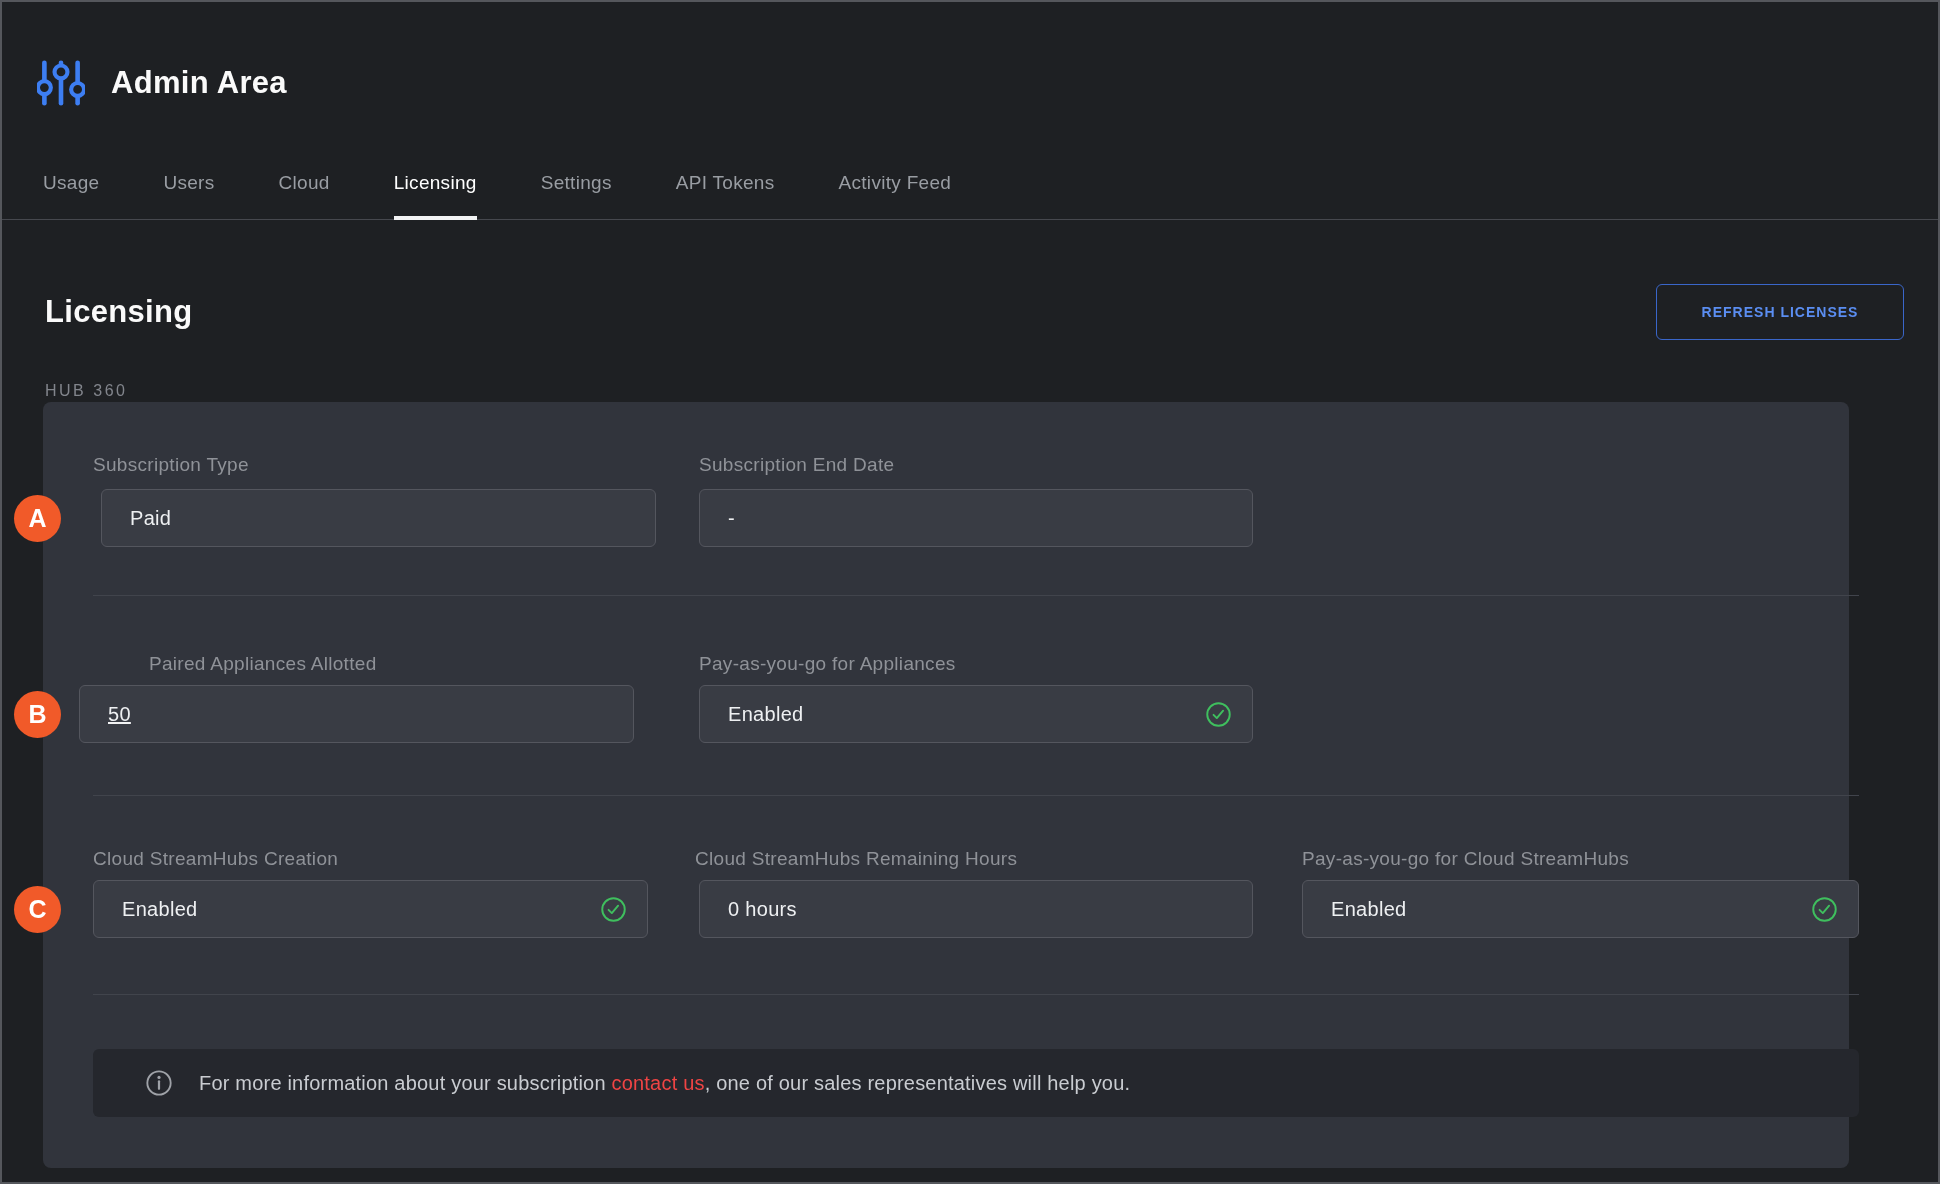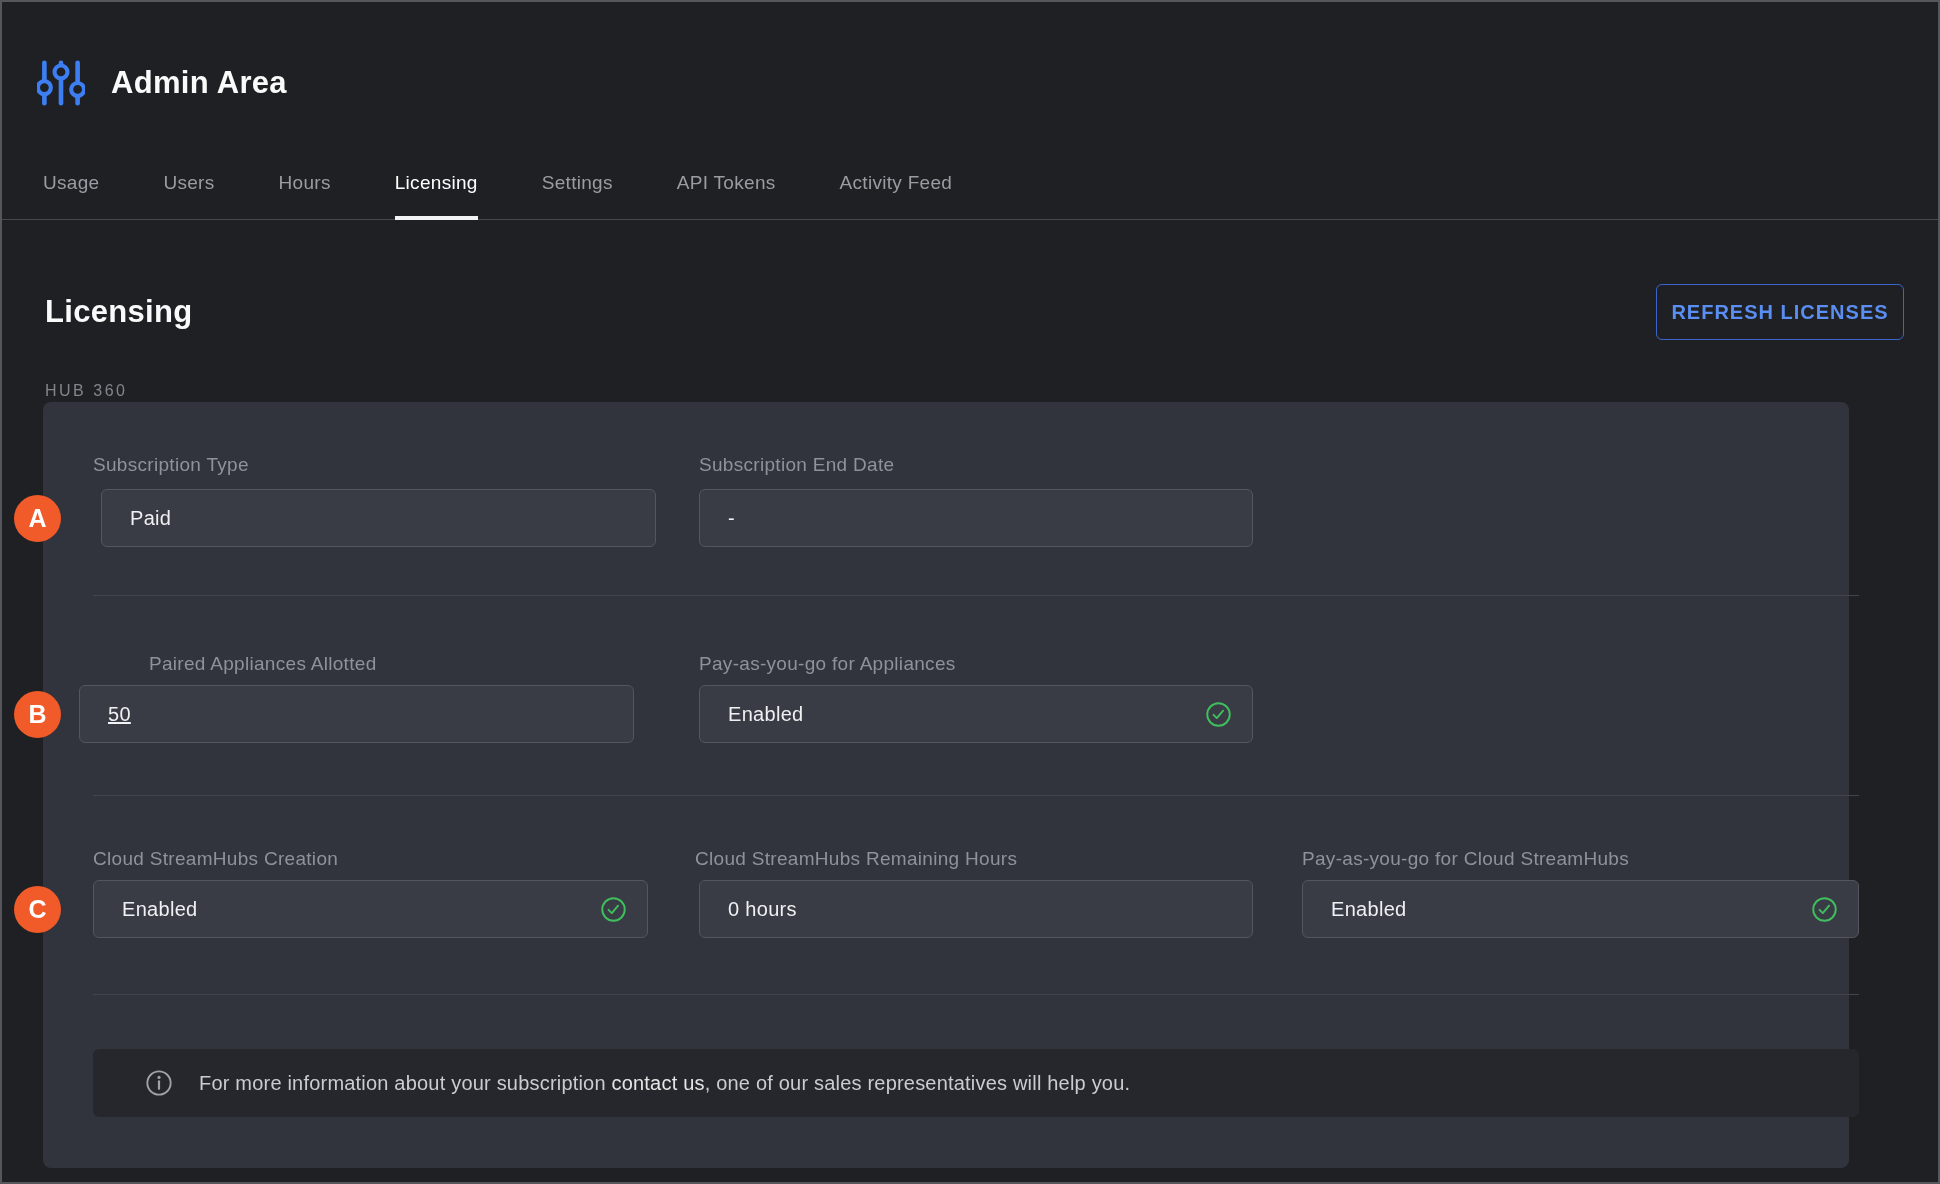--- a/index.html
+++ b/index.html
@@ -20,21 +20,21 @@
   
   .tabs { display:flex; gap:64px; padding:0 41px; margin-top:64px; border-bottom:1px solid #46484e; }
   .tab { font-size:19px; letter-spacing:.3px; color:#999da3; padding-bottom:22px; cursor:pointer; border-bottom:4px solid transparent; margin-bottom:-1px; }
   .tab.active { color:#ffffff; border-bottom-color:#f2f3f4; }
 
   
   .page-head { display:flex; align-items:center; justify-content:space-between; padding:0 34px 0 43px; margin-top:64px; }
   .page-title { font-size:31px; font-weight:700; color:#fafafa; letter-spacing:.3px; }
   .refresh-btn {
     width:248px; height:56px; background:transparent; border:1.5px solid #3a66c9; border-radius:6px;
-    color:#5b8ef2; font-family:"Liberation Sans",sans-serif; font-size:20px; font-weight:700;
+    color:#5b8ef2; font-family:"Liberation Sans",sans-serif; font-size:14px; font-weight:700;
     letter-spacing:1px; cursor:pointer;
   }
 
   .section-label { margin:42px 0 0 43px; font-size:16px; letter-spacing:2.5px; color:#82858c; font-weight:400; }
 
   
   .card { position:absolute; left:41px; top:400px; width:1806px; height:766px; background:#31343c; border-radius:8px; }
 
   .field-label { position:absolute; font-size:19px; color:#8f9298; letter-spacing:.3px; }
   .field-box {
@@ -46,21 +46,21 @@
 
   .divider { position:absolute; left:50px; width:1766px; height:1px; background:#41444c; }
 
   
   .info-bar {
     position:absolute; left:50px; top:647px; width:1766px; height:68px; background:#25272d; border-radius:6px;
     display:flex; align-items:center; padding:0 28px;
   }
   .info-icon { width:28px; height:28px; margin-left:24px; flex:0 0 auto; }
   .info-text { margin-left:26px; font-size:20px; color:#c9ccd1; letter-spacing:.2px; }
-  .info-link { color:#e5e5e5; cursor:pointer; text-decoration:none; }
+  .info-link { color:#ef4444; cursor:pointer; text-decoration:none; }
 
   
   .badge {
     position:absolute; left:12px; width:47px; height:47px; border-radius:50%;
     background:#f15a29; color:#ffffff; font-size:25px; font-weight:700;
     display:flex; align-items:center; justify-content:center; z-index:5;
   }
 </style>
 </head>
 <body>
@@ -79,21 +79,21 @@
         <circle cx="26" cy="14" r="7"></circle>
         <circle cx="44" cy="33" r="7"></circle>
       </g>
     </svg>
     <div class="app-title">Admin Area</div>
   </div>
 
   <div class="tabs">
     <div class="tab">Usage</div>
     <div class="tab">Users</div>
-    <div class="tab">Hours</div>
+    <div class="tab">Cloud</div>
     <div class="tab active">Licensing</div>
     <div class="tab">Settings</div>
     <div class="tab">API Tokens</div>
     <div class="tab">Activity Feed</div>
   </div>
 
   <div class="page-head">
     <div class="page-title">Licensing</div>
     <button class="refresh-btn">REFRESH LICENSES</button>
   </div>

